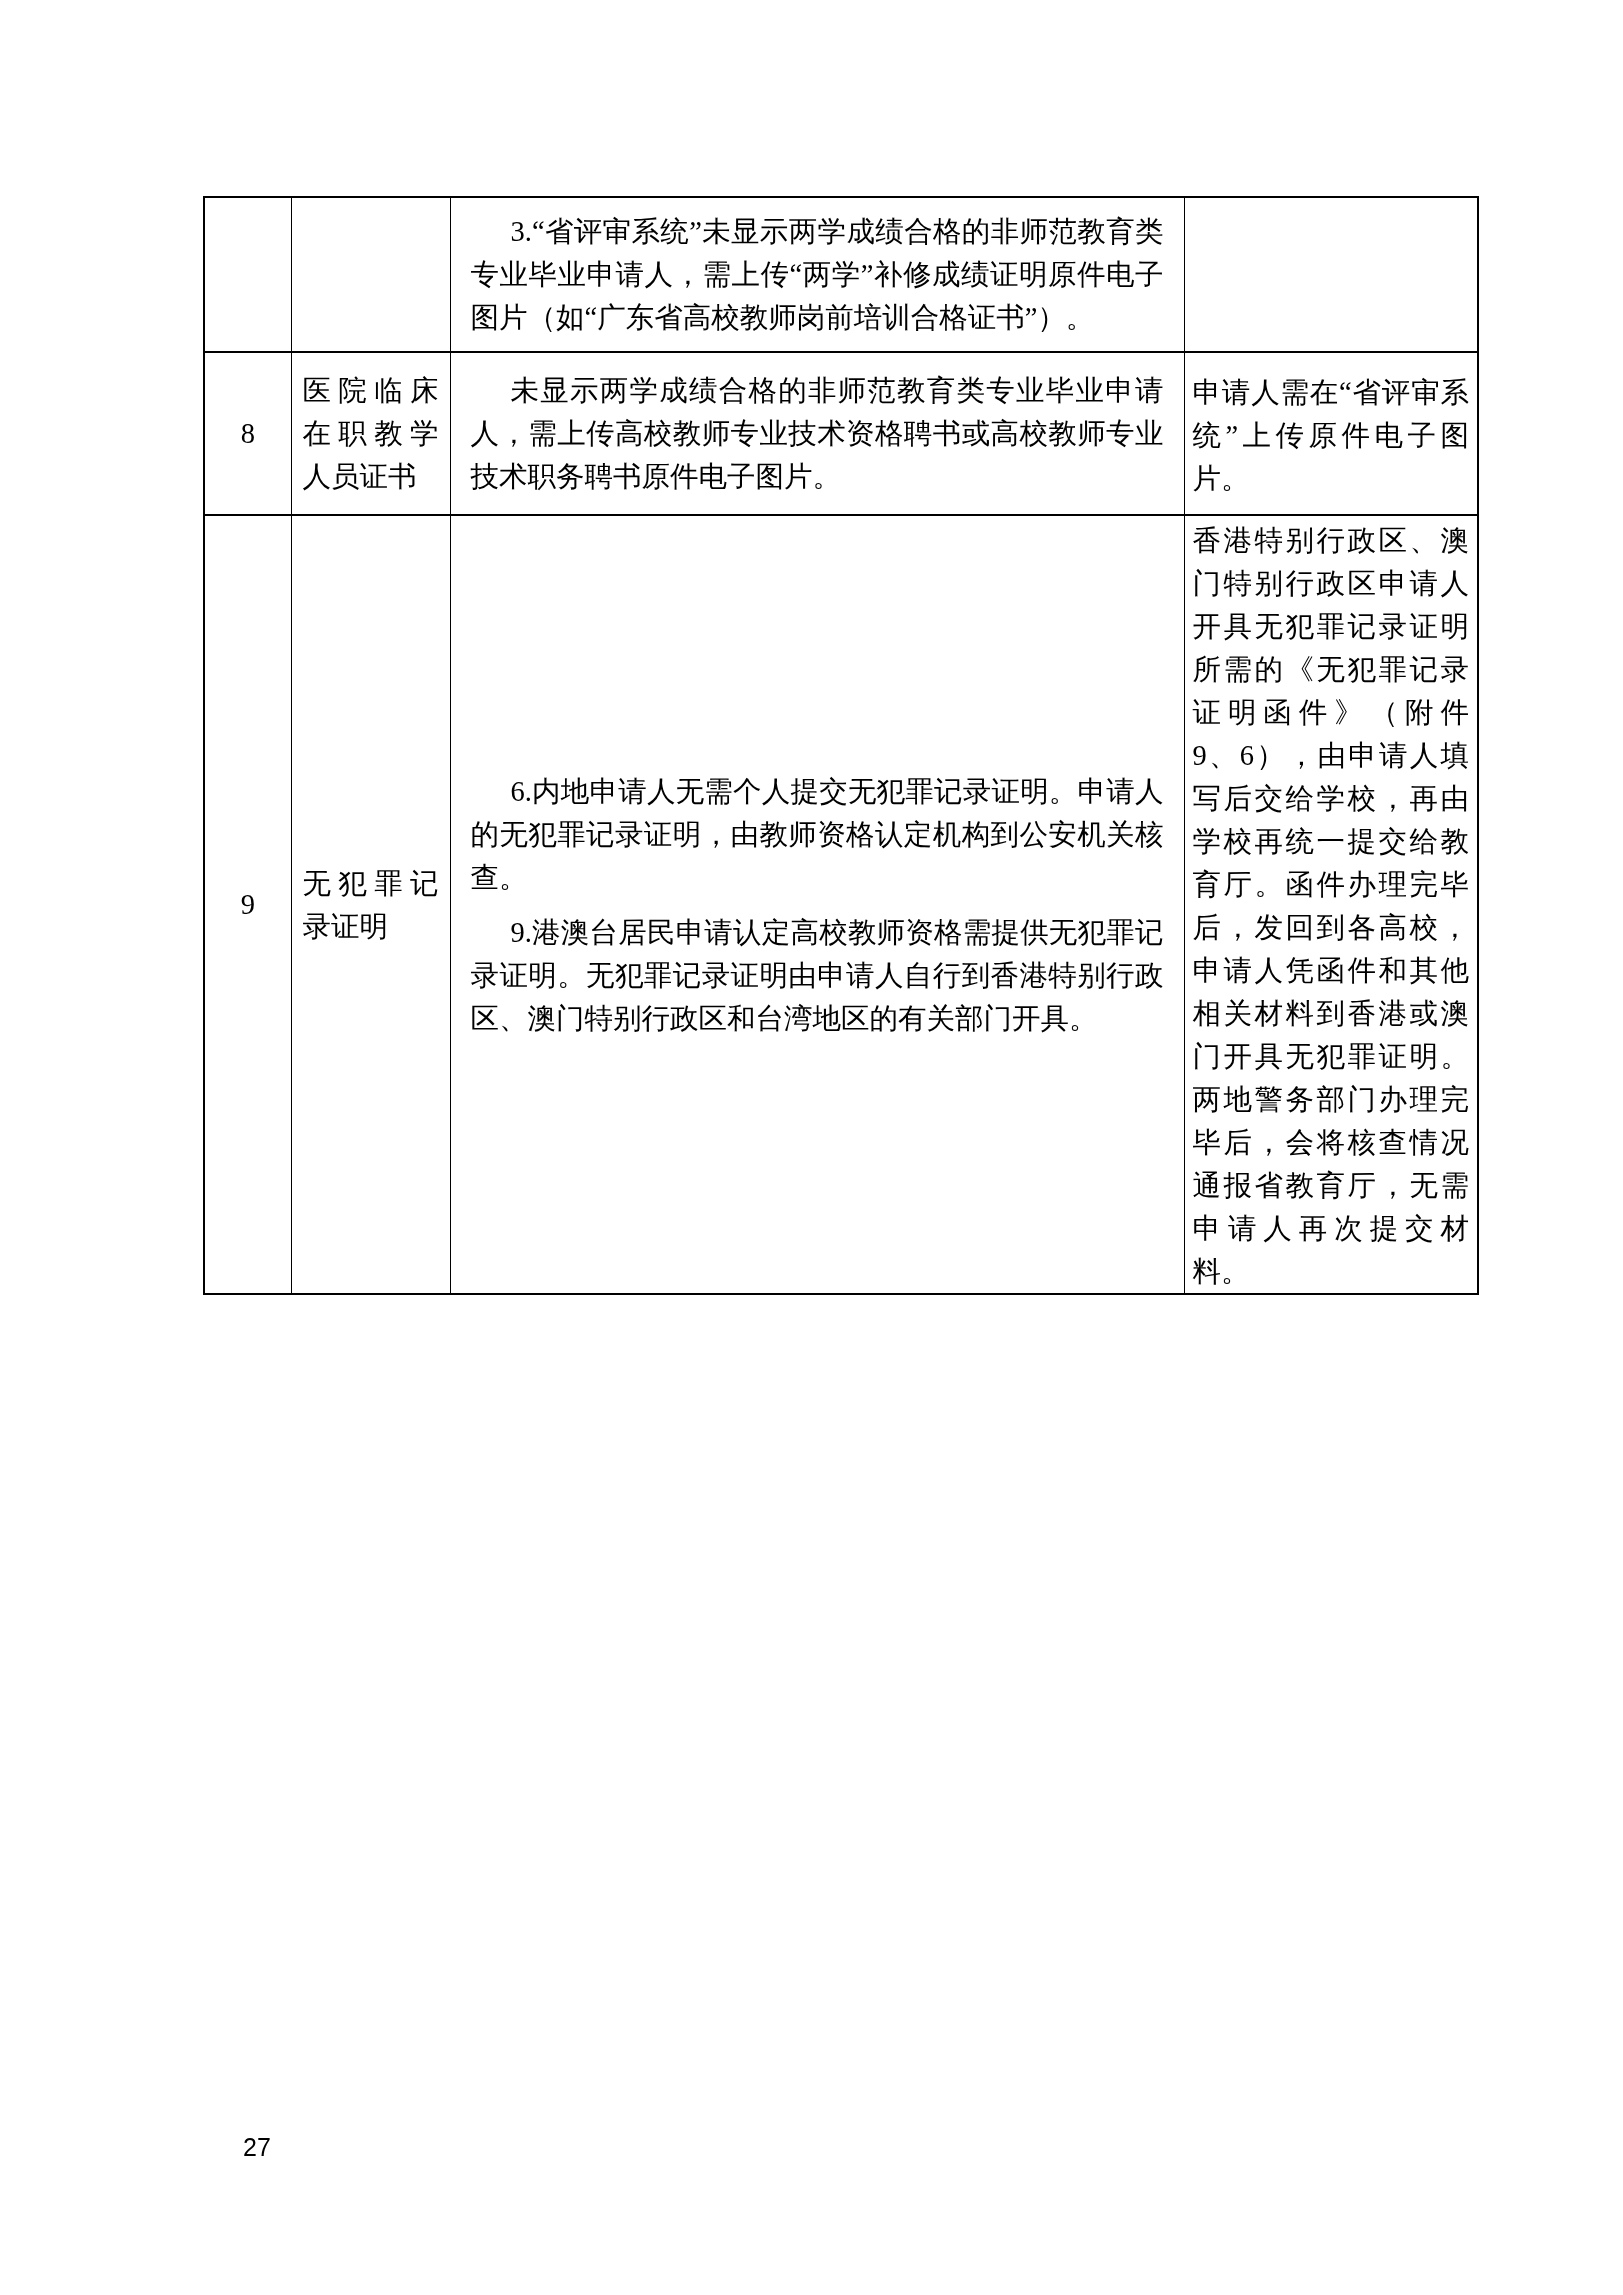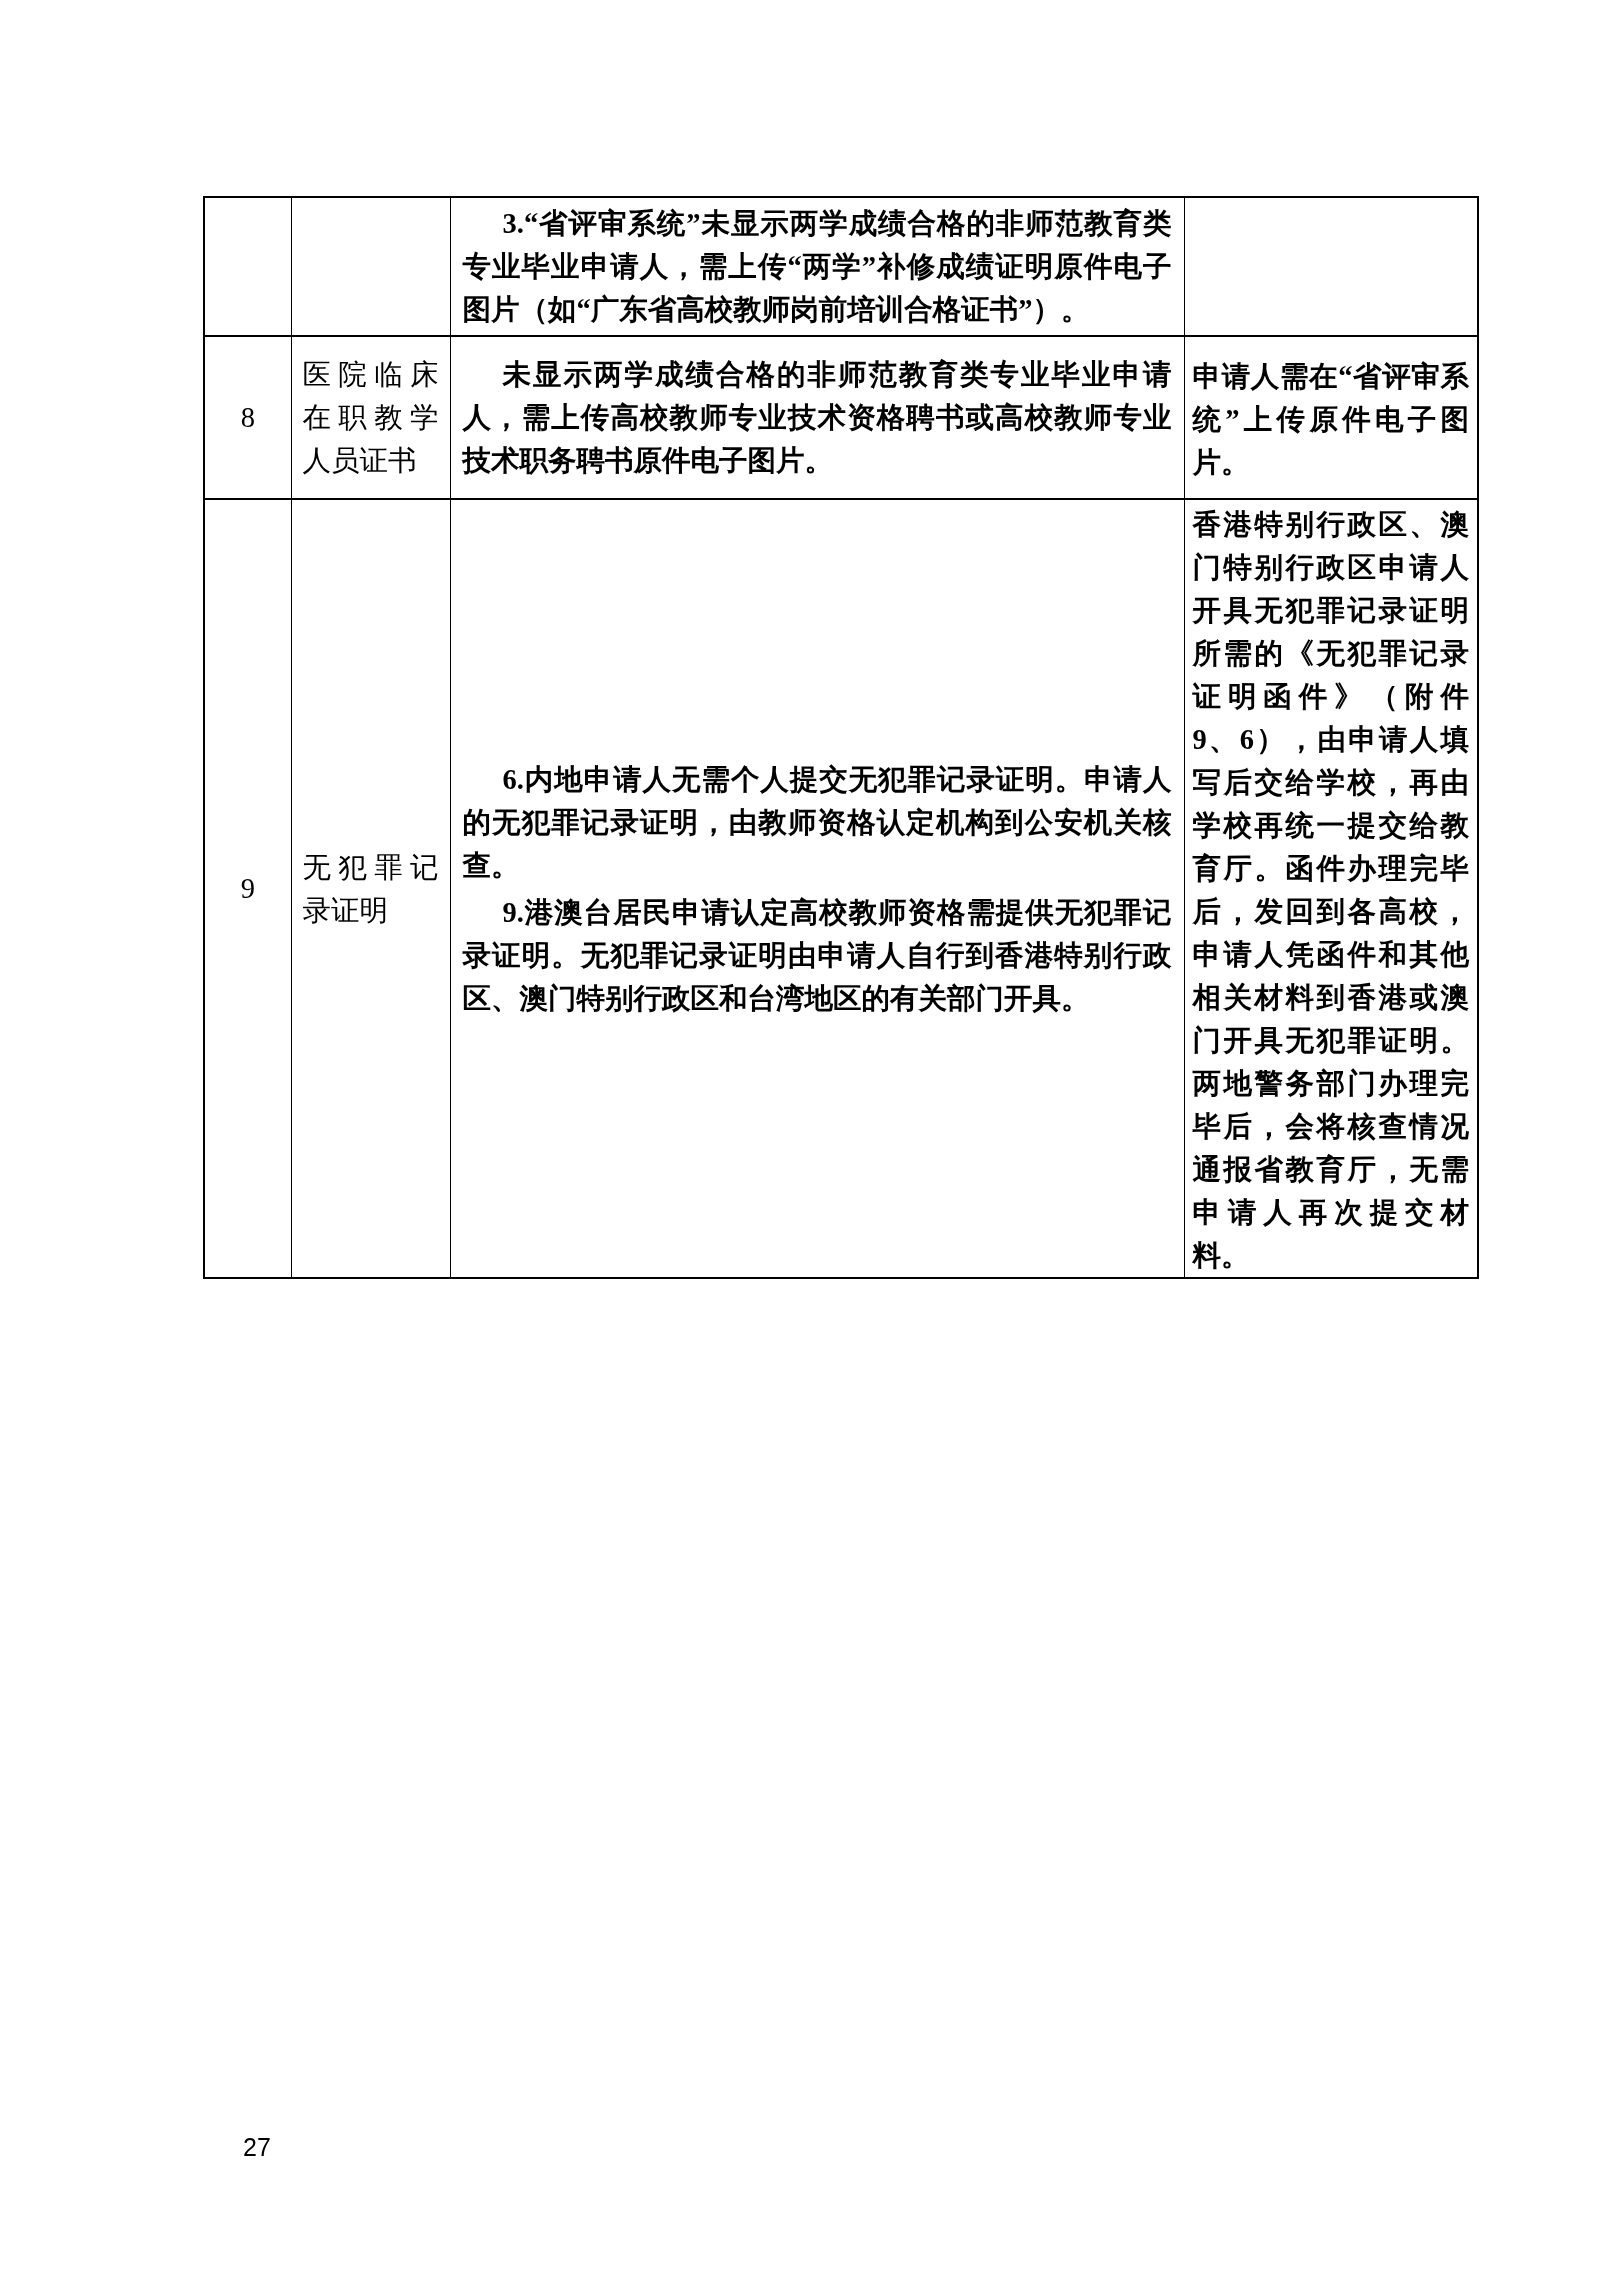--- a/index.html
+++ b/index.html
@@ -60,31 +60,29 @@
     text-align: justify;
     text-justify: inter-character;
   }
   td.cell-desc {
     vertical-align: middle;
     padding: 0 8px;
     text-align: justify;
     text-justify: inter-character;
   }
   td.cell-desc p.para {
-    margin: 4px;
+    margin: 12px;
     text-indent: 40px;
-    font-weight: bold;
   }
   td.cell-note {
     vertical-align: top;
     padding: 3.2px 8px 0 8px;
     text-align: justify;
     text-justify: inter-character;
     line-height: 42px;
-    font-weight: bold;
   }
   .page-number {
     position: absolute;
     left: 243px;
     top: 2131px;
     font-family: "Liberation Sans", "DejaVu Sans", sans-serif;
     font-size: 25px;
     line-height: 32px;
     color: #000000;
     text-align: center;

